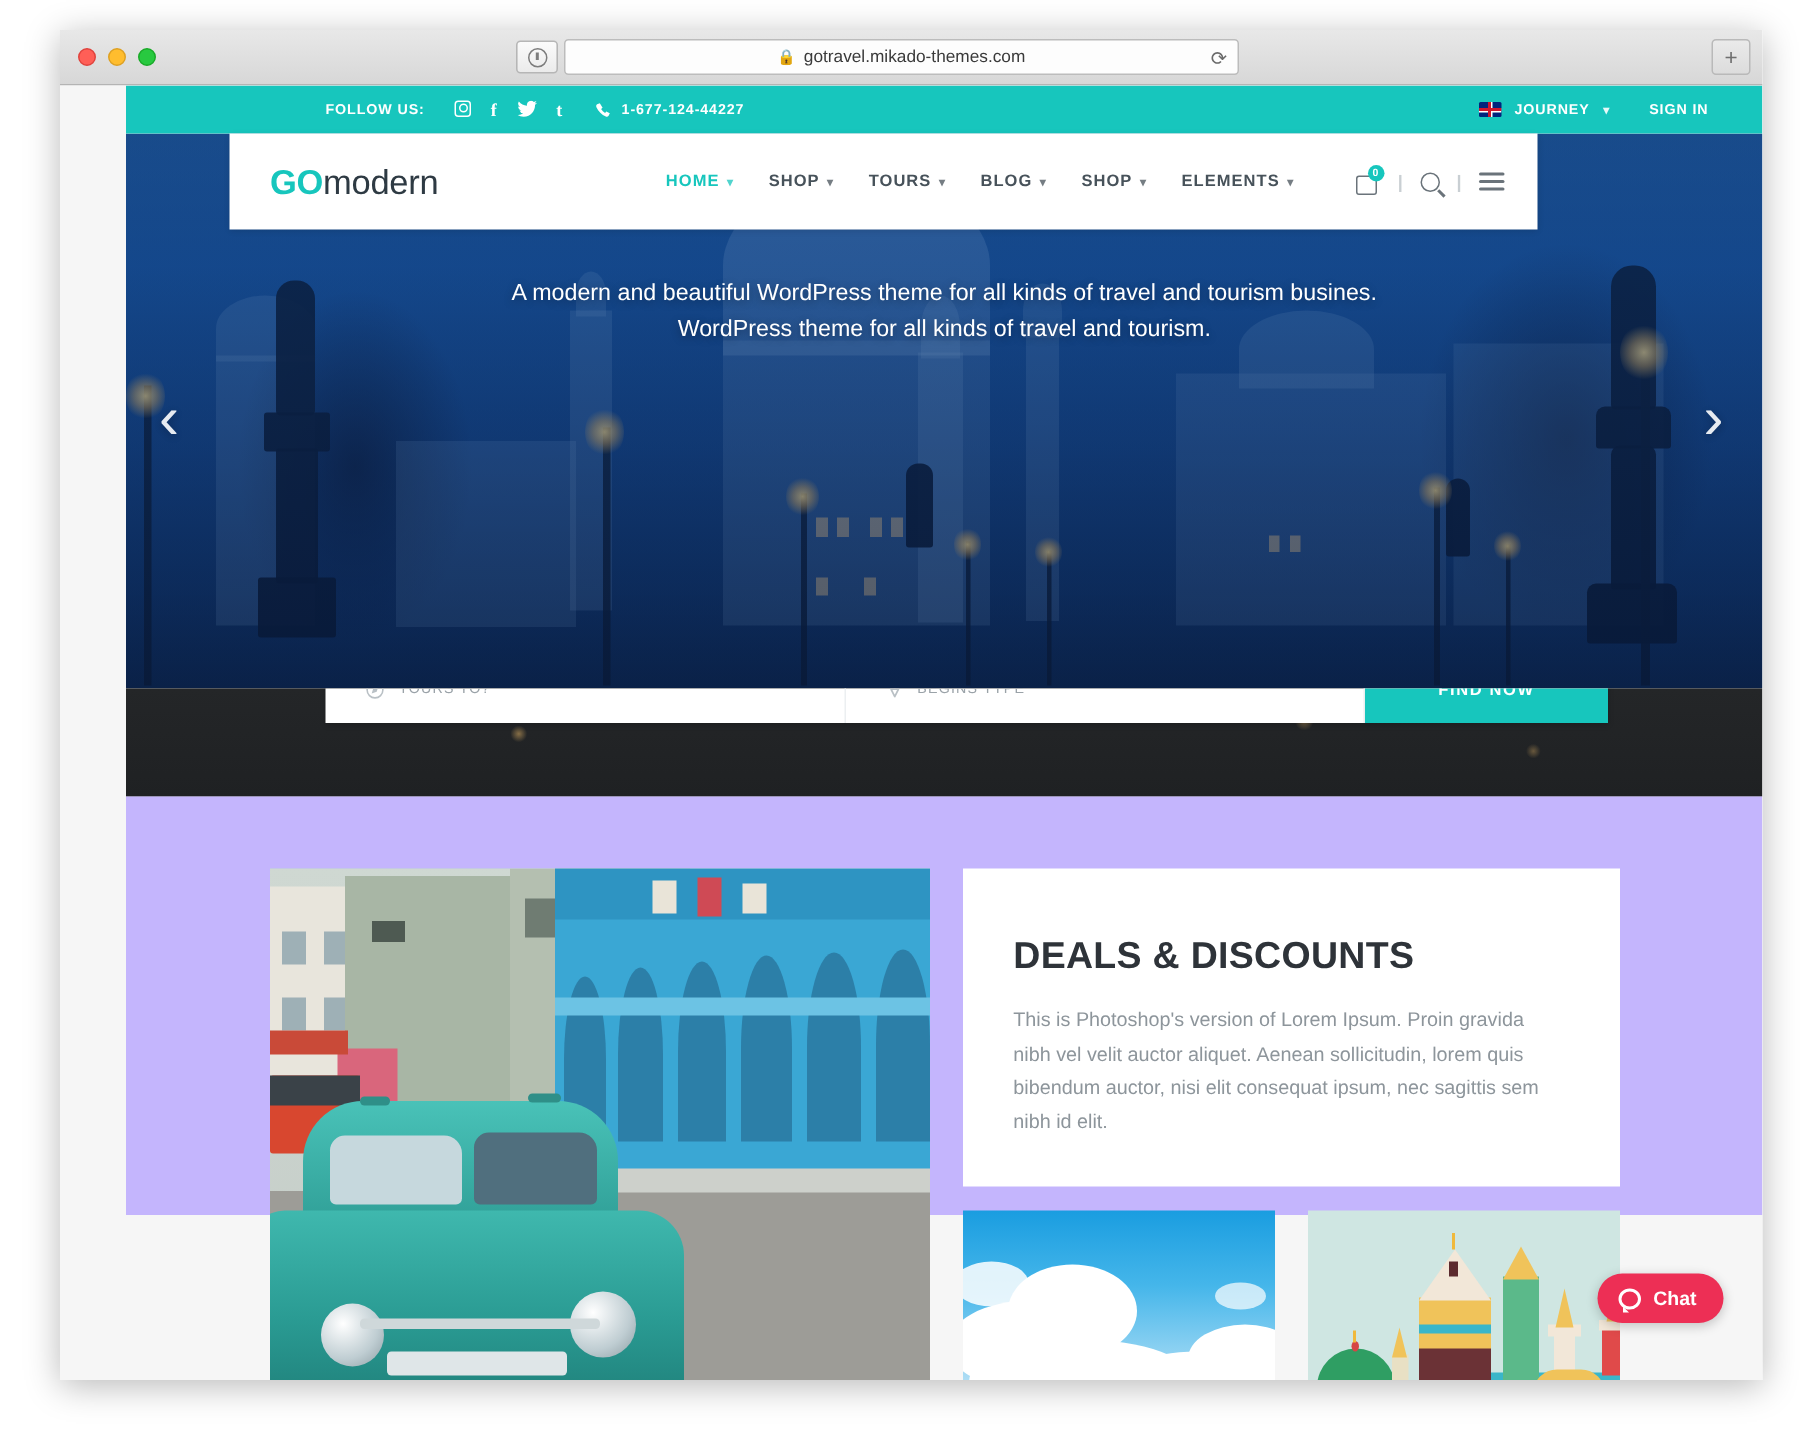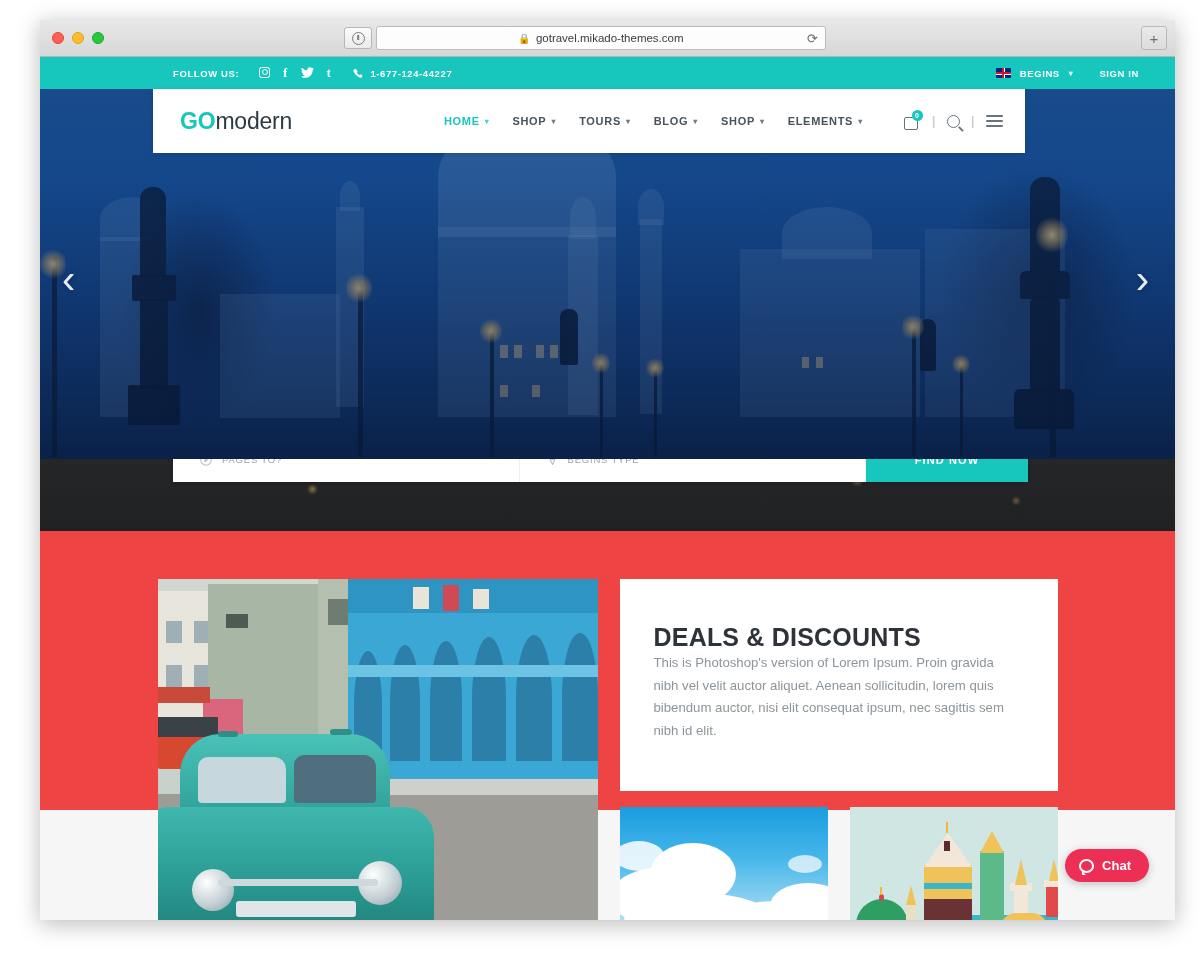--- a/index.html
+++ b/index.html
@@ -74,20 +74,21 @@
     display:flex;align-items:center;justify-content:center;
     color:#6f6f6f; font-size: 15px; line-height: 1;
   }
 
   
   .viewport {
     position: relative;
     width: 1135px; height: 863px;
     background: #f6f6f6;
     overflow: hidden;
+    padding-left: 44px;
   }
 
   
   .topbar {
     height: 32px; background: #17c6bd;
     display: flex; align-items: center;
     color: #ffffff;
     font-size: 9.5px; letter-spacing: .6px;
     position: relative; z-index: 6;
   }
@@ -242,21 +243,21 @@
   }
   .sfield .f-ico{ color:#b9c0c5; display:flex; align-items:center;}
   .find-now{
     width: 162px; background:#17c6bd; color:#fff;
     display:flex;align-items:center;justify-content:center;
     font-size: 11px; font-weight:bold; letter-spacing:1.1px; cursor:pointer;
   }
 
   
   .content{
-    position:relative; background:#ef4444; padding-top: 48px; height: 279px;
+    position:relative; background:#c4b5fd; padding-top: 48px; height: 279px;
   }
   .content-inner{ position:relative; width: 900px; margin: 0 auto; display:flex; gap: 22px;}
   .photo-card{
     width: 440px; height: 360px; position:relative; overflow:hidden;
     background:#bcd3d8;
   }
   
   .hav-sky{position:absolute;inset:0;background:linear-gradient(180deg,#cfd8d2,#c3cbc6);}
   .hav-bldg{position:absolute;}
   .hav-arch{position:absolute;background:#2c7fa8;border-radius:50% 50% 0 0;}
@@ -274,21 +275,21 @@
   .hav-road{position:absolute;background:#9a9a96;}
   .hav-bus{position:absolute;background:#d8472f;border-radius:2px;}
 
   .text-card{
     width: 438px; height: 212px; background:#fff; padding: 44px 42px 0 34px;
   }
   .text-card h2{
     font-size: 25px; font-weight: 800; color:#2e3339; letter-spacing:.2px;
   }
   .text-card p{
-    font-size: 13.2px; line-height: 1.72; color:#8d959b; font-weight:400;
+    margin-top: 17px; font-size: 13.2px; line-height: 1.72; color:#8d959b; font-weight:400;
   }
   .small-cards{
     position:absolute; right:0; top: 228px; display:flex; gap: 22px;
   }
   .mini-card{ width: 208px; height: 132px; overflow:hidden; position:relative;}
   .sky-card{
     background: linear-gradient(180deg,#1a9de0 0%, #45b6ea 38%, #8fd2f2 72%, #cfe9f7 100%);
   }
   .cloud{position:absolute;background:#fff;border-radius:50%;filter:blur(.4px);}
   .ist-card{ background:#cfe6e2; }
@@ -360,21 +361,21 @@
             <path fill="#fff" d="M4.2 1.1 1.6 2.3C.7 2.8.4 4 .9 5c1.9 4 5.1 7.2 9.1 9.1 1 .5 2.2.2 2.7-.7l1.2-2.6-3.4-1.7-1.2 1.5c-1.6-1-2.9-2.3-3.9-3.9l1.5-1.2L4.2 1.1z"></path>
           </svg>
         <span>1-677-124-44227</span>
       </span>
 
       <span class="topbar-right">
         <span class="flag-uk">
           <i class="flag-cross"></i>
             <i class="flag-cross2"></i>
         </span>
-        <span>BEGINS</span>
+        <span>JOURNEY</span>
         <span class="caret">▾</span>
         <span class="divider-pipe"></span>
         <span>SIGN IN</span>
       </span>
     </div>
 
     <div class="hero">
       <div class="hero-photo">
 
         <div class="sky-el dome" style="left:60px;top:108px;width:66px;height:44px;"></div>
@@ -427,20 +428,24 @@
         <div class="lamp" style="left:872px;top:236px;height:132px;width:4px;"></div>
         <div class="lamp-glow" style="left:862px;top:224px;width:22px;height:28px;"></div>
         <div class="lamp" style="left:920px;top:274px;height:94px;width:3px;"></div>
         <div class="lamp-glow" style="left:912px;top:264px;width:18px;height:22px;"></div>
         <div class="lamp" style="left:1010px;top:140px;height:228px;width:6px;"></div>
         <div class="lamp-glow" style="left:996px;top:126px;width:32px;height:40px;"></div>
       </div>
       <div class="hero-overlay"></div>
 
       <div class="hero-content">
+        <div class="hero-sub">
+          <div>A modern and beautiful WordPress theme for all kinds of travel and tourism busines.</div>
+          <div>WordPress theme for all kinds of travel and tourism.</div>
+        </div>
       </div>
 
       <div class="hero-arrow left">‹</div>
       <div class="hero-arrow right">›</div>
     </div>
 
     <div class="nav-card">
       <div class="logo">
         <b>GO</b><span class="t">modern</span>
       </div>
@@ -492,21 +497,21 @@
       <div class="search-band-bg"></div>
 
       <div class="search-box">
         <div class="sfield">
           <span class="f-ico">
             <svg width="12" height="12" viewBox="0 0 16 16">
                 <circle cx="8" cy="8" r="7" fill="none" stroke="#b9c0c5" stroke-width="1.4"></circle>
                 <path d="M11 5 6.5 6.5 5 11 9.5 9.5z" fill="#b9c0c5"></path>
               </svg>
           </span>
-          <span>PAGES TO?</span>
+          <span>TOURS TO?</span>
         </div>
 
 
         <div class="sfield">
           <span class="f-ico">
             <svg width="11" height="13" viewBox="0 0 12 16">
                 <path d="M2 1h8M6 1v7M3 8h6l-3 6z" fill="none" stroke="#b9c0c5" stroke-width="1.4" stroke-linejoin="round"></path>
               </svg>
           </span>
           <span>BEGINS TYPE</span>

